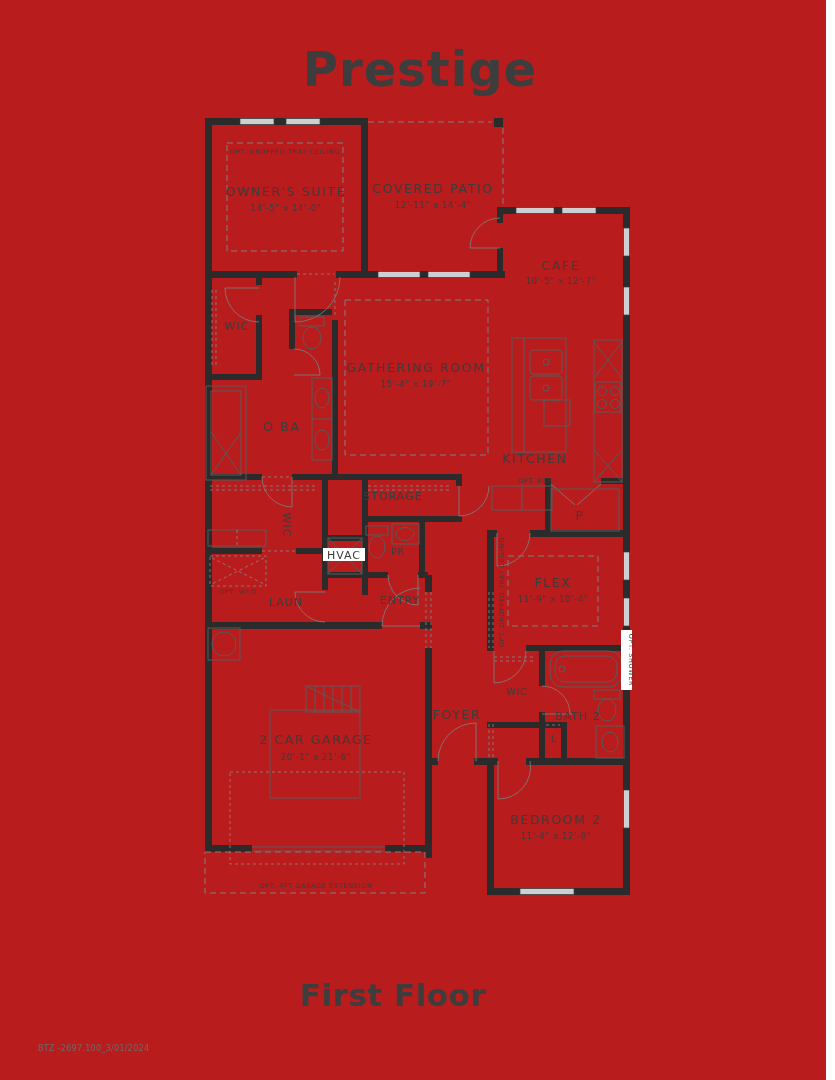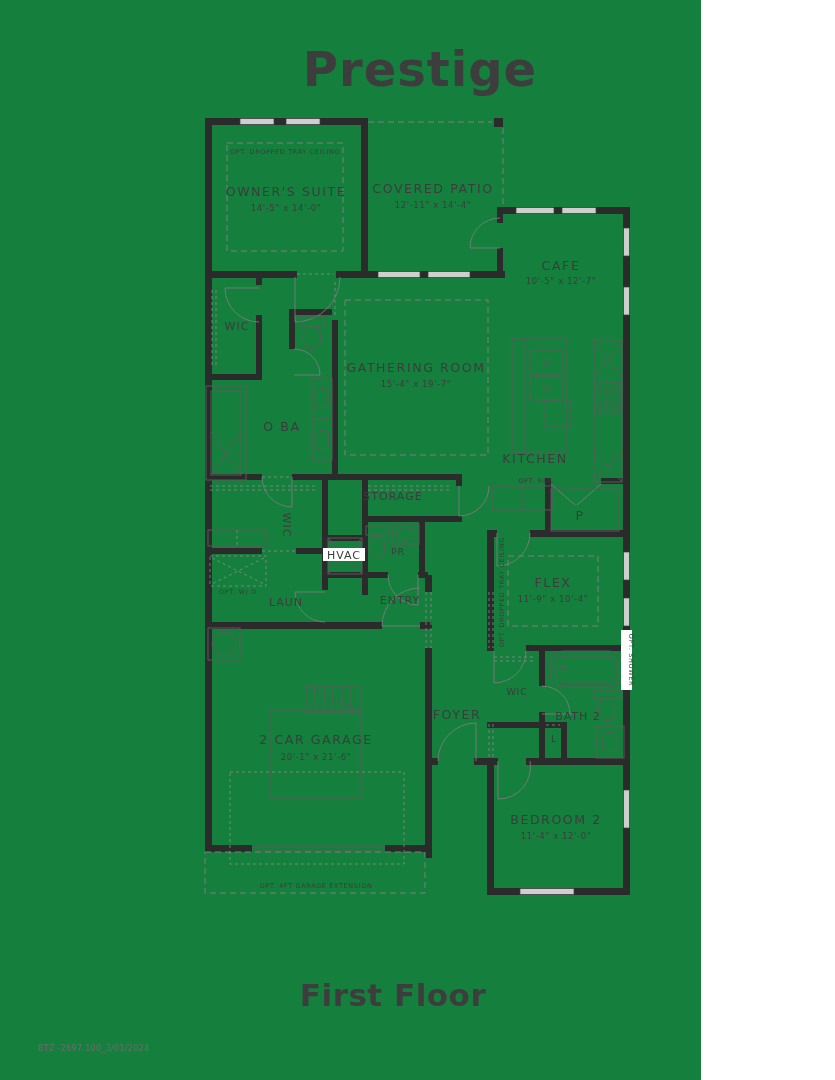--- a/index.html
+++ b/index.html
@@ -1,16 +1,16 @@
 <!DOCTYPE html>
 <html><head>
 <meta charset="utf-8">
 <style>
   html,body{margin:0;padding:0;background:#ffffff;}
-  .page{position:relative;width:701px;height:1080px;background:#15803d;overflow:hidden;
+  .page{position:relative;width:826px;height:1080px;background:#b91c1c;overflow:hidden;
         font-family:"DejaVu Sans","Liberation Sans",sans-serif;text-align:center;}
   svg{position:absolute;left:0;top:0;}
   svg text{fill:#3c3c3c;font-family:"DejaVu Sans","Liberation Sans",sans-serif;}
   .w{fill:#2b2b2b;}
   .win{fill:#cfcfcf;stroke:#3c3c3c;stroke-width:0.7;}
   .f{fill:none;stroke:#5a5a5a;stroke-width:1;}
   .a{fill:none;stroke:#7a7a7a;stroke-width:0.9;}
   .d{fill:none;stroke:#7e7e7e;stroke-width:1;stroke-dasharray:6 4;}
   .d2{fill:none;stroke:#8a8a8a;stroke-width:0.8;stroke-dasharray:3 3;}
   .t-title{font-size:48px;font-weight:bold;fill:#3d3d3d;letter-spacing:1px;}

